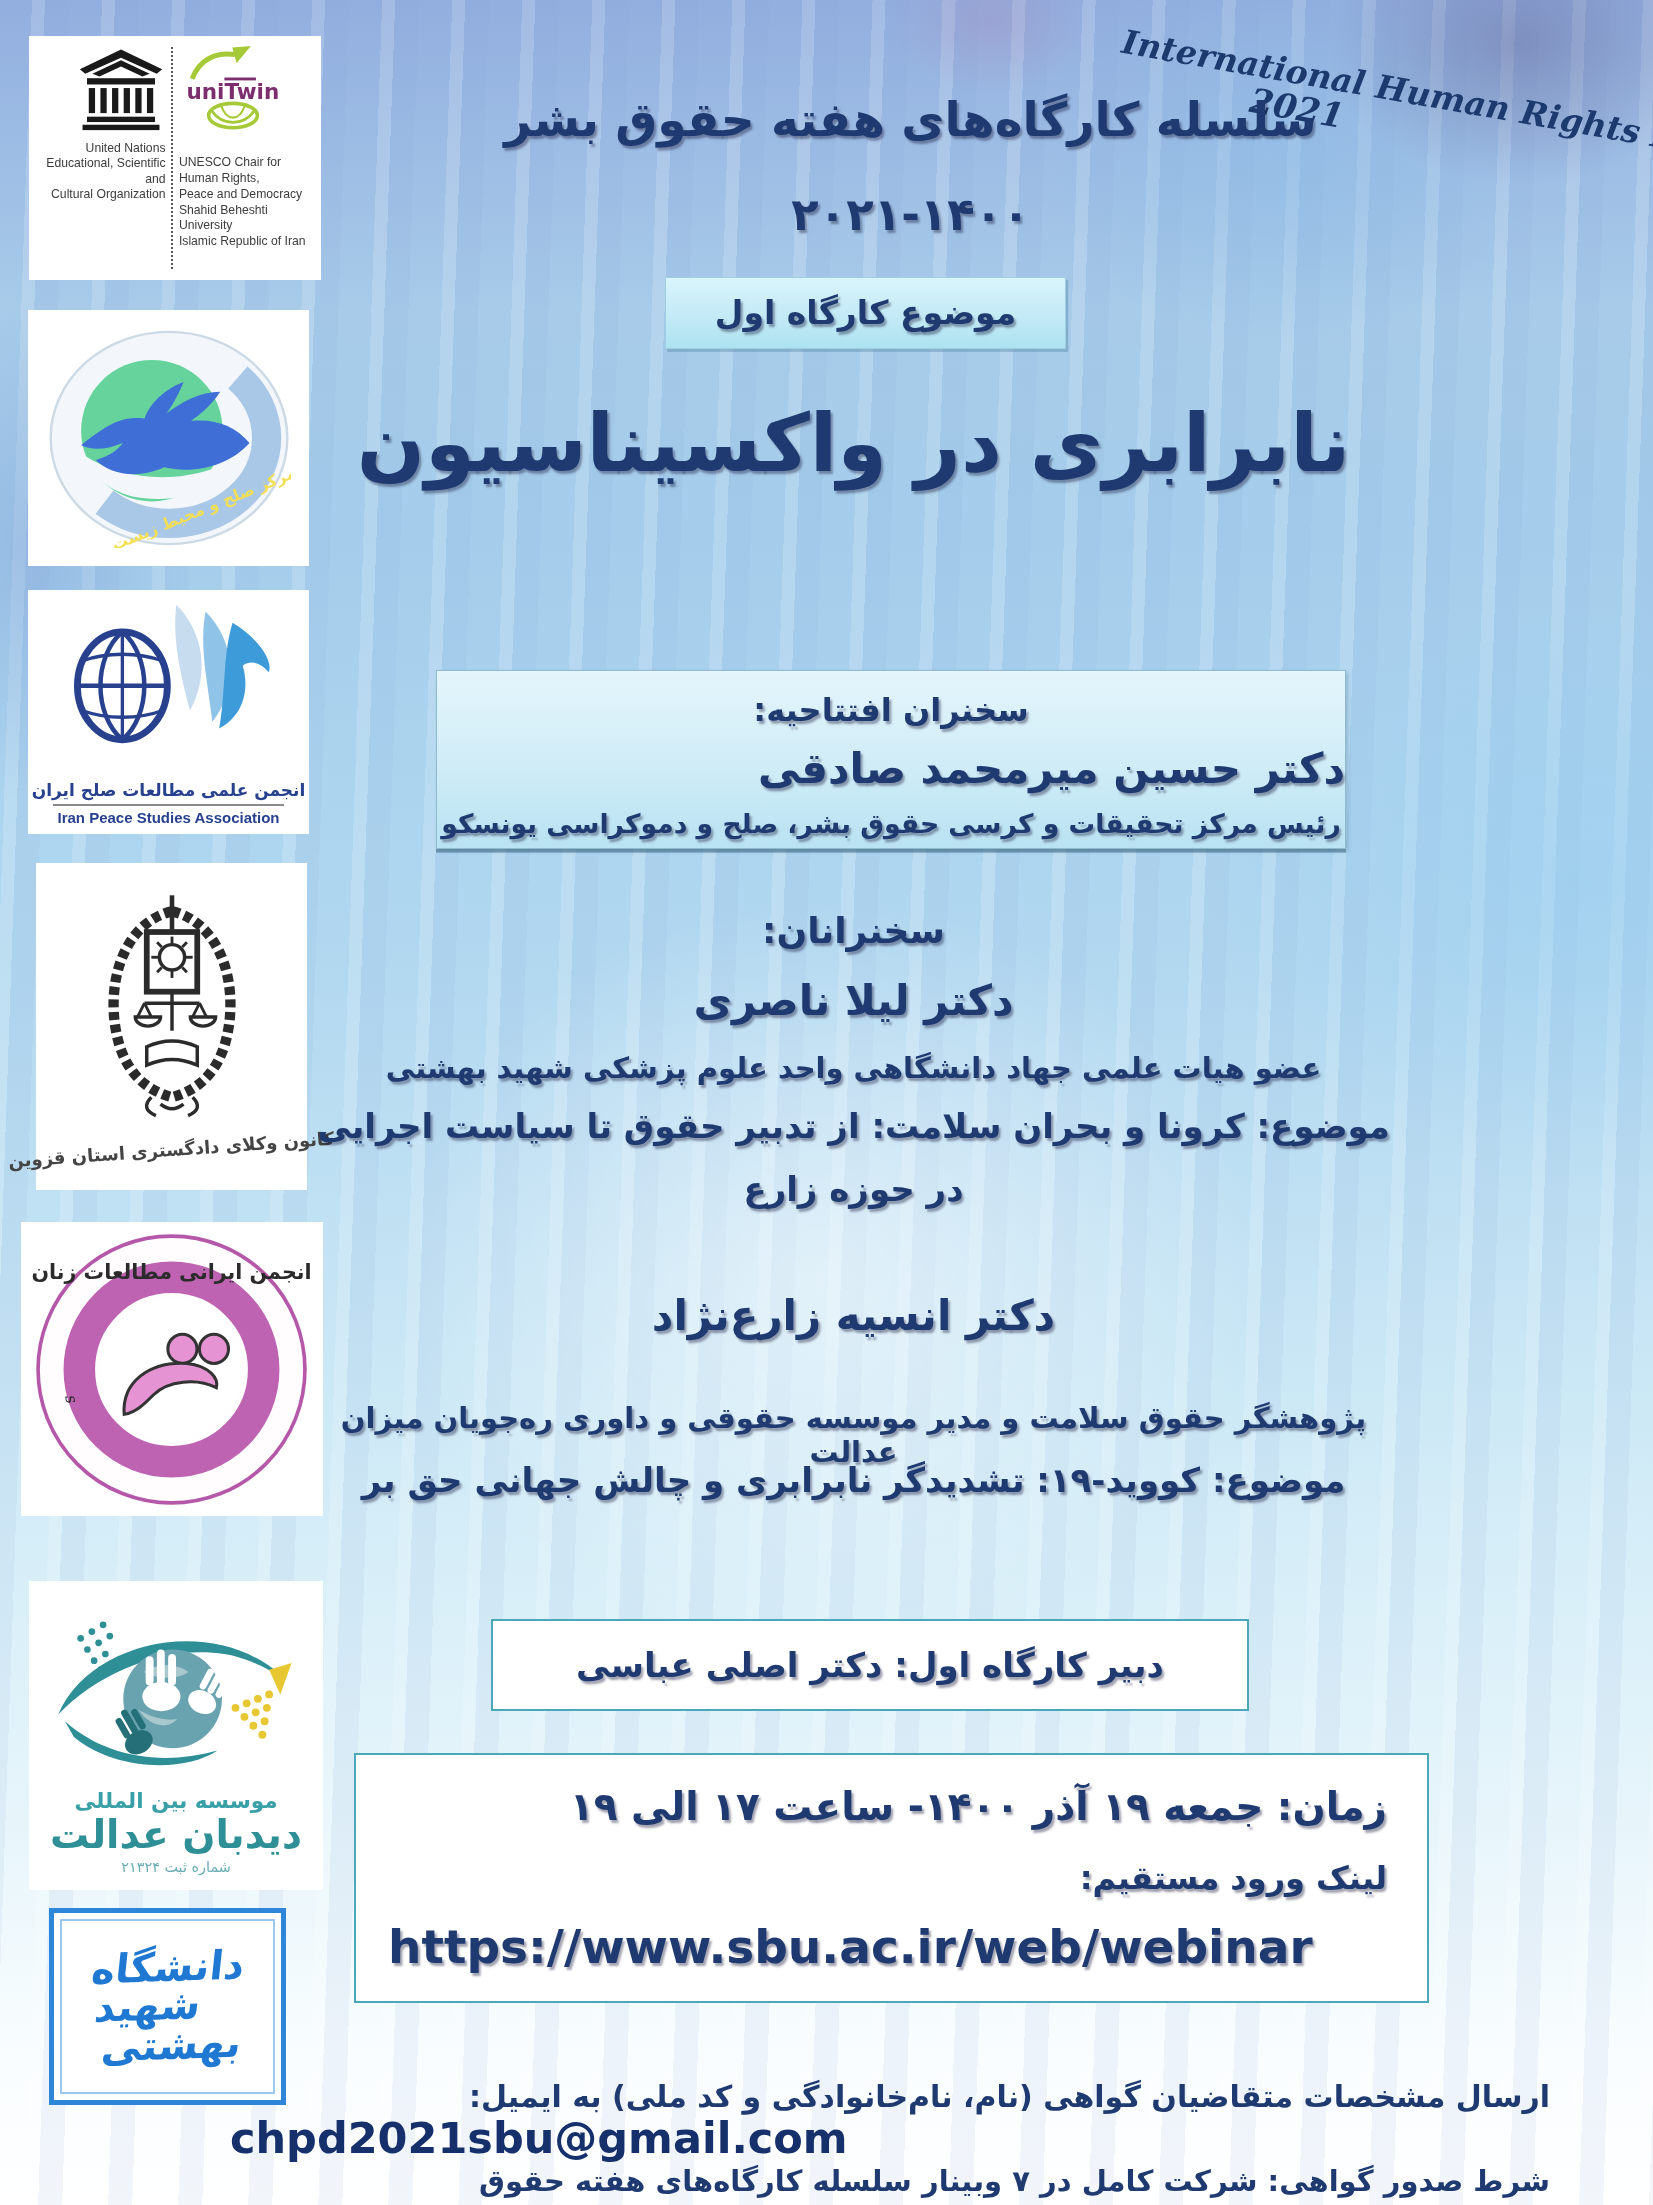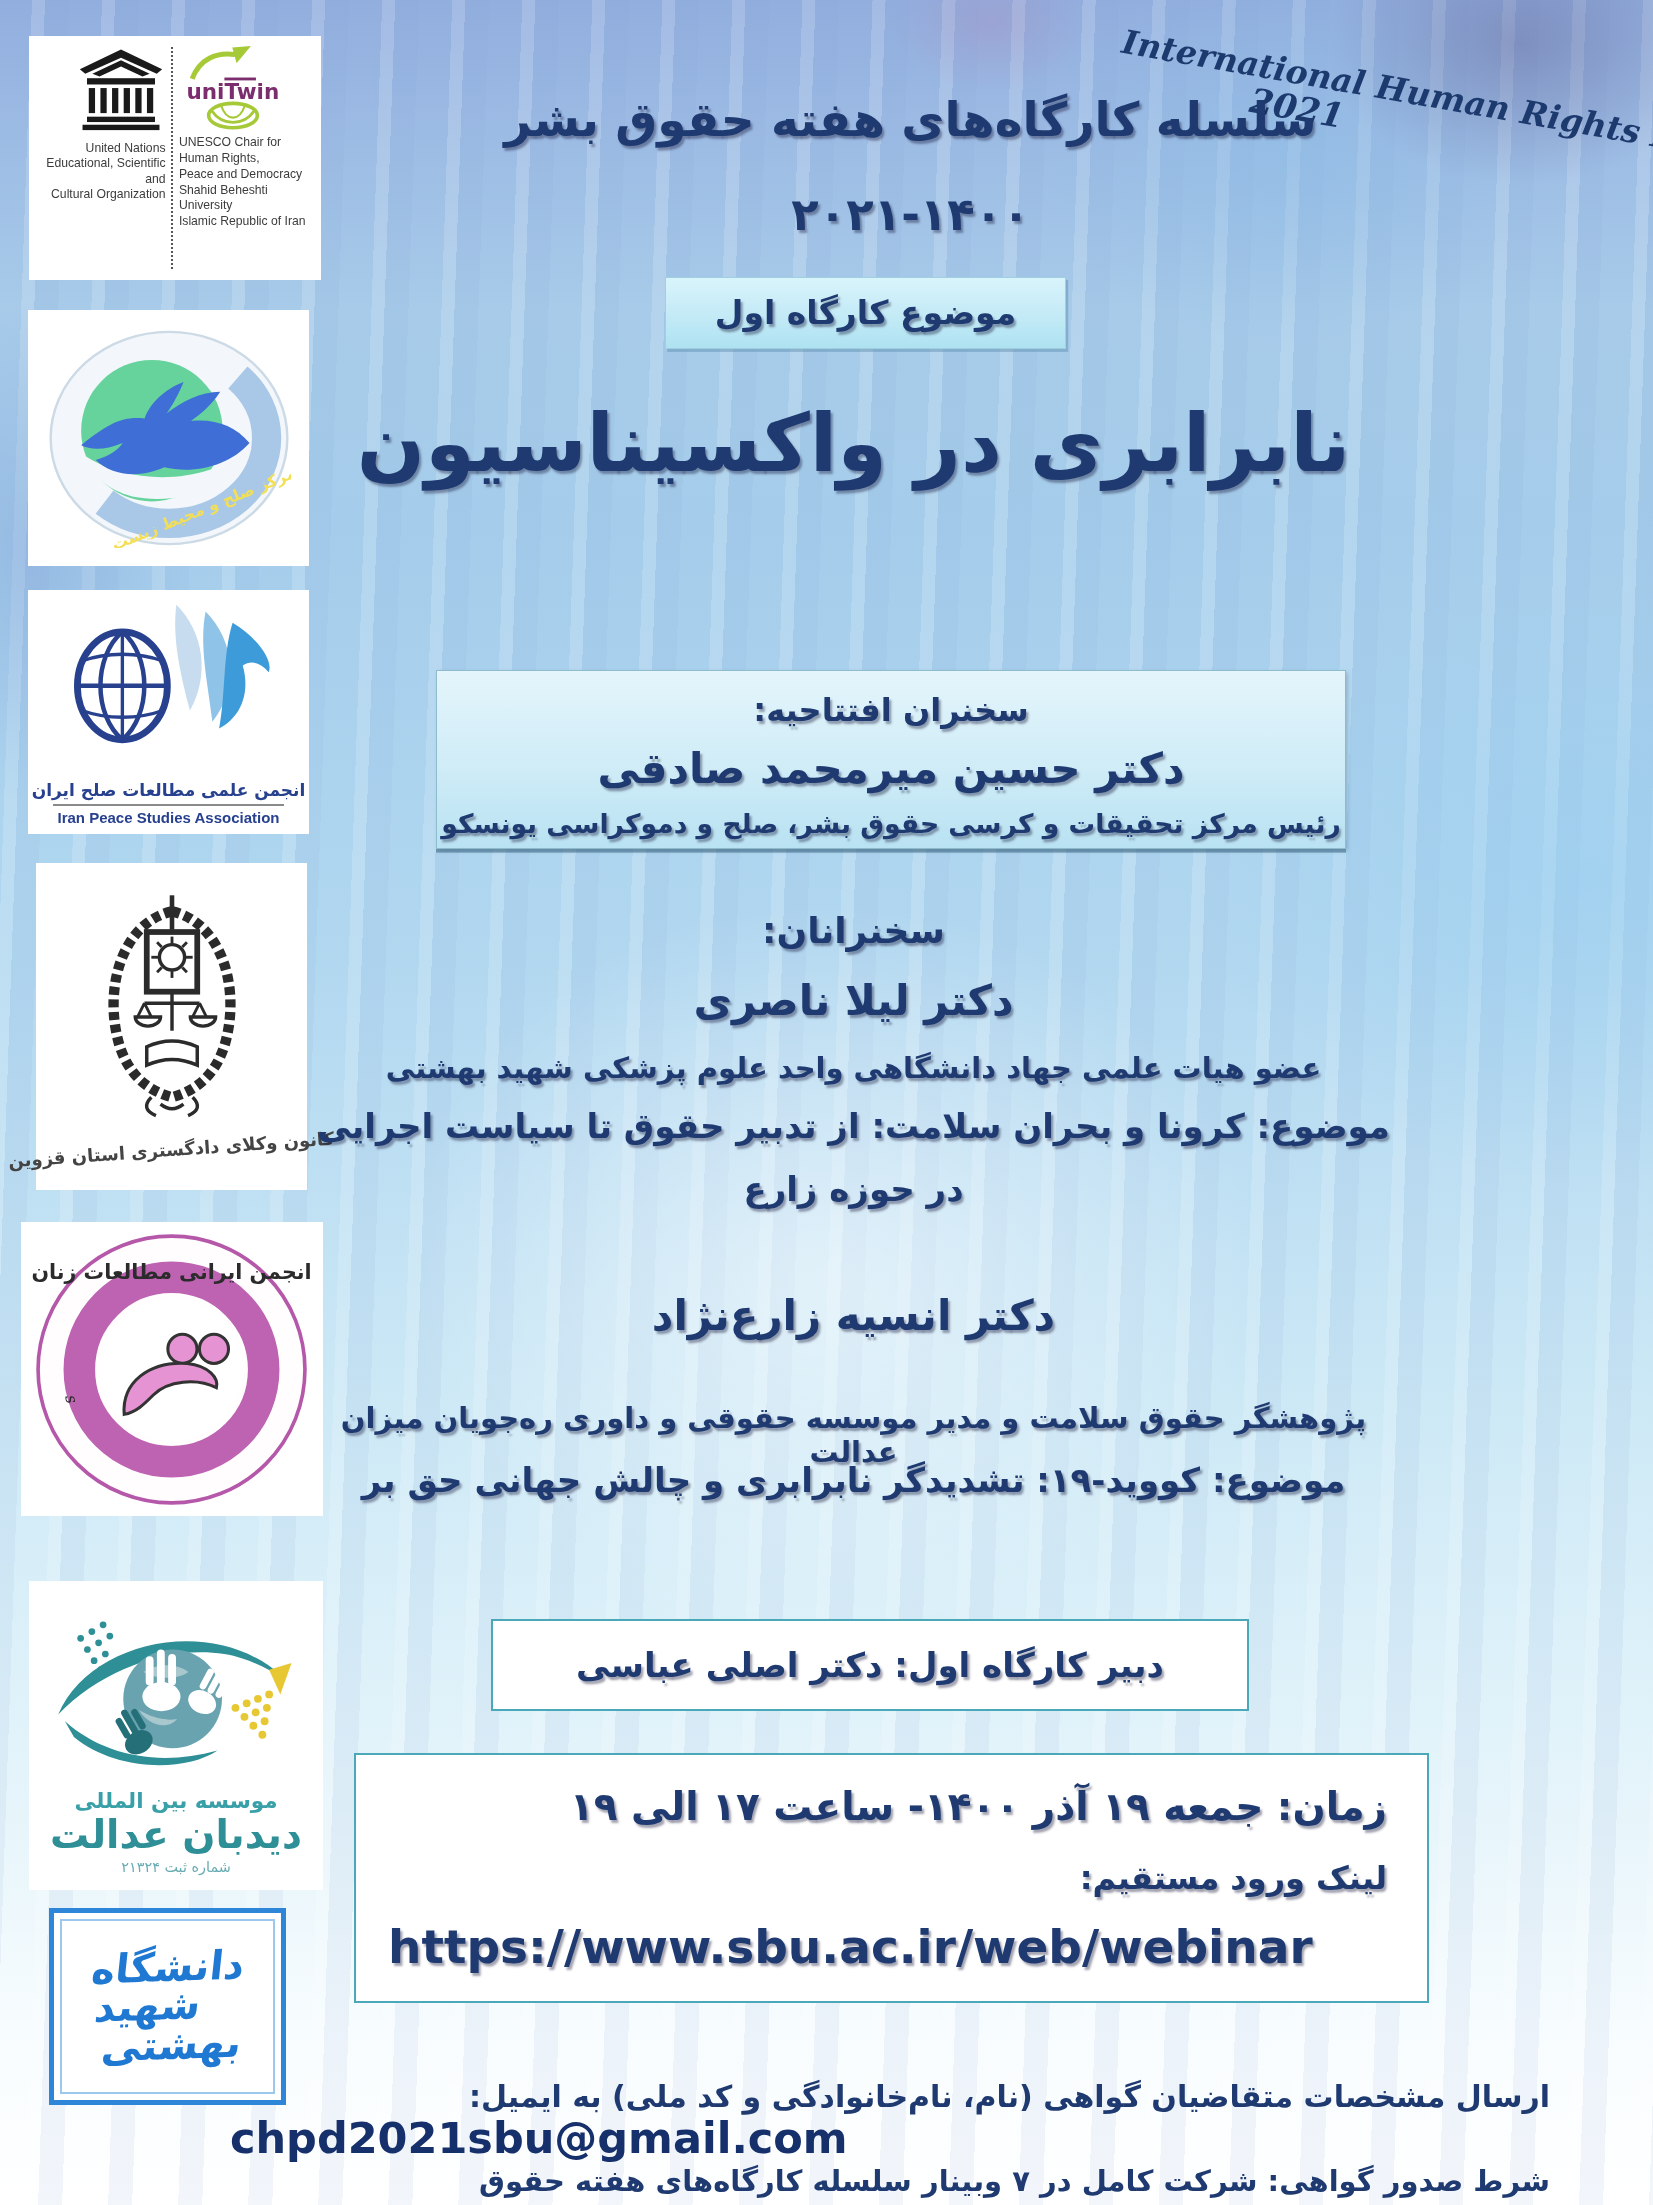--- a/index.html
+++ b/index.html
@@ -21,21 +21,21 @@
   .ctr{text-align:center;}
   .shadow{text-shadow:2.2px 2.9px 2.2px rgba(25,25,60,.40);}
 
   
   .card{position:absolute;background:#ffffff;display:flex;flex-direction:column;align-items:center;justify-content:center;box-sizing:border-box;}
   .card-unesco{left:30px;top:36px;width:292px;height:244px;flex-direction:row;align-items:stretch;padding:10px 5.7px;gap:4.3px;direction:ltr;}
   .un-left{width:47%;display:flex;flex-direction:column;align-items:flex-end;justify-content:flex-start;}
   .un-right{width:49%;display:flex;flex-direction:column;align-items:flex-start;justify-content:flex-start;}
   .un-div{border-left:2.9px dotted #555;margin:1.4px 1.4px;}
   .un-cap{font-size:12.2px;line-height:1.25;color:#3c3c3c;text-align:right;margin-top:10px;font-family:"Liberation Sans",sans-serif;}
-  .un-cap2{font-size:12.2px;line-height:1.3;color:#3c3c3c;text-align:left;margin-top:3px;font-family:"Liberation Sans",sans-serif;}
+  .un-cap2{font-size:12.2px;line-height:1.3;color:#3c3c3c;text-align:left;margin-top:23px;font-family:"Liberation Sans",sans-serif;}
   .card-cpe{left:29px;top:310px;width:281px;height:256px;}
   .card-ipsa{left:29px;top:590px;width:281px;height:244px;padding:5.7px 0;}
   .ipsa-fa{font-size:17px;font-weight:bold;color:#27418f;margin-top:1.4px;}
   .ipsa-hr{width:82%;border-top:2.2px solid #8a8a8a;margin:4.3px 0 2.9px 0;}
   .ipsa-en{font-size:15px;font-weight:bold;color:#27418f;direction:ltr;font-family:"Liberation Sans",sans-serif;}
   .card-qazvin{left:37px;top:863px;width:271px;height:327px;padding:7.2px 4.3px;}
   .qaz-fa{font-size:18px;color:#444;font-weight:600;transform:rotate(-4deg);margin-top:4.3px;white-space:nowrap;}
   .card-iaws{left:21.5px;top:1222px;width:302px;height:294px;}
   .card-didban{left:30px;top:1581px;width:294px;height:309px;padding-top:4.3px;}
   .did-l1{font-size:21.5px;font-weight:bold;color:#3aa0a8;margin-top:-2.9px;}
@@ -57,21 +57,21 @@
     background:linear-gradient(180deg,#d9f4fb 0%,#c3eaf6 55%,#aee2f1 100%);
     border:0.7px solid #9fcfe0;box-shadow:2.2px 2.9px 0 rgba(90,140,170,.45);}
   .main-title{left:309px;top:373px;width:1091px;font-size:80px;line-height:121px;}
   .main-title .t2{margin-top:10px;}
 
   
   .open-box{left:437px;top:670px;width:910px;height:179px;box-sizing:border-box;padding-top:13px;
     background:linear-gradient(180deg,#e4f5fb 0%,#cfecf7 55%,#b9e2f2 100%);
     border:0.7px solid #8fbccd;box-shadow:0 3.6px 0 rgba(60,100,130,.55),2.2px 2.2px 4.3px rgba(60,100,130,.35);}
   .ob-label{font-size:32px;line-height:52px;text-align:center;}
-  .ob-name{font-size:42px;line-height:66px;text-align:center;}
+  .ob-name{font-size:42px;line-height:66px;text-align:right;}
   .ob-role{font-size:26.6px;line-height:43px;text-align:center;}
 
   
   .spline{left:309px;width:1091px;text-align:center;}
   .wide{left:273px;width:1163px;}
   .f50{font-size:36px;} .f58{font-size:42px;} .f48{font-size:34px;} .f40{font-size:29px;}
 
   
   .sec-box{left:492px;top:1619px;width:758px;height:92px;line-height:89px;font-size:34px;text-align:center;
     background:#fff;border:2.2px solid #4aa8b8;box-sizing:border-box;}

